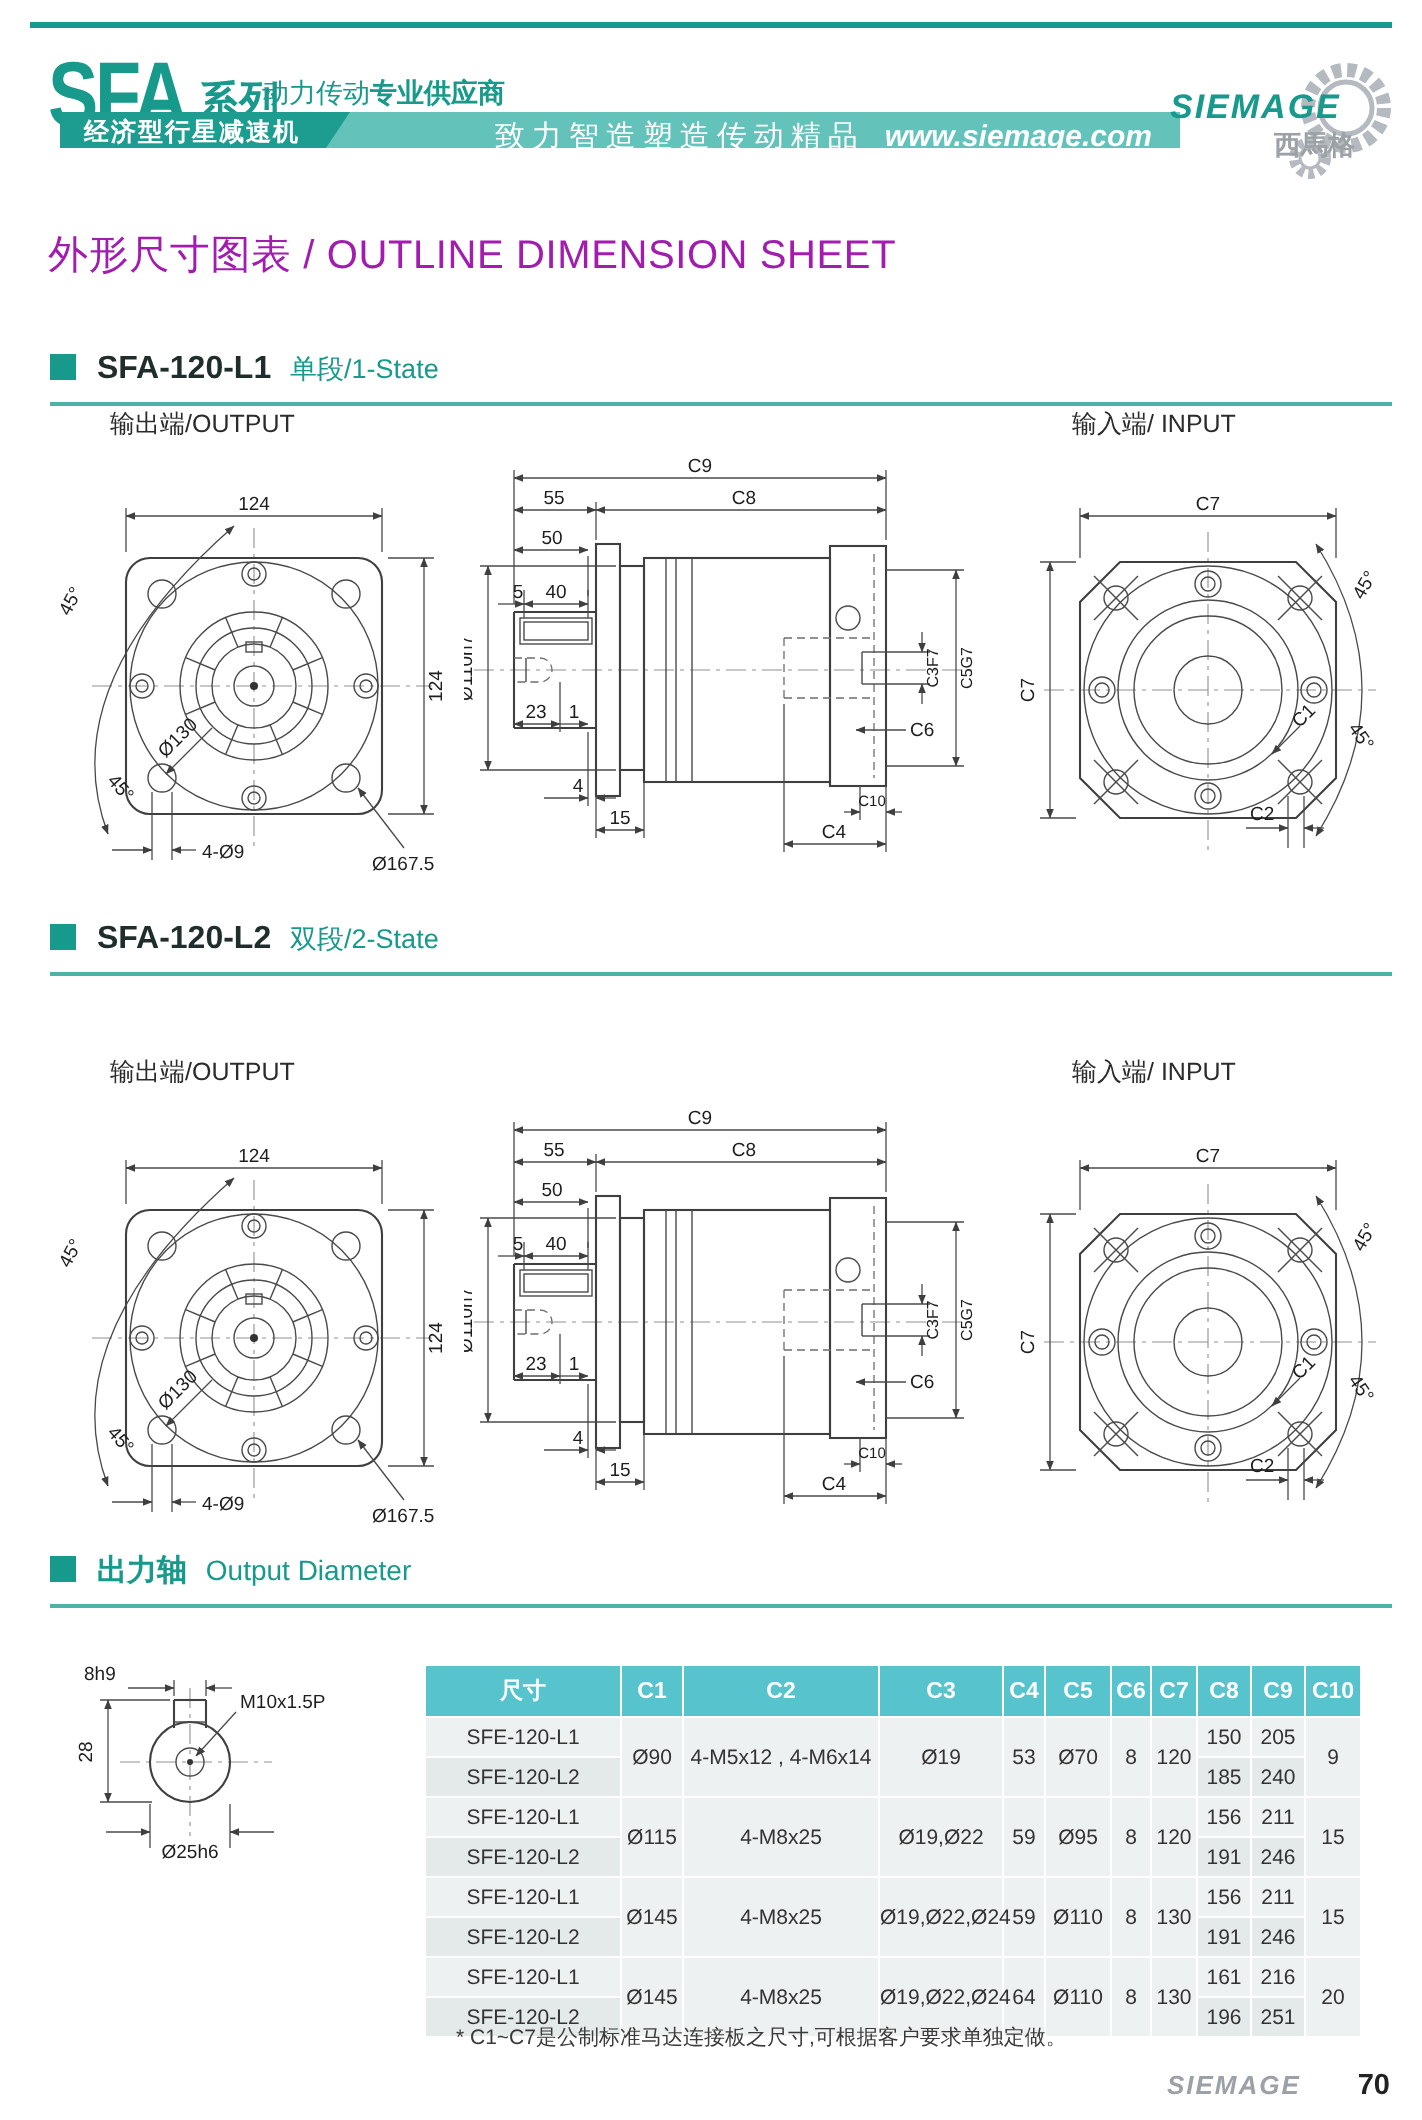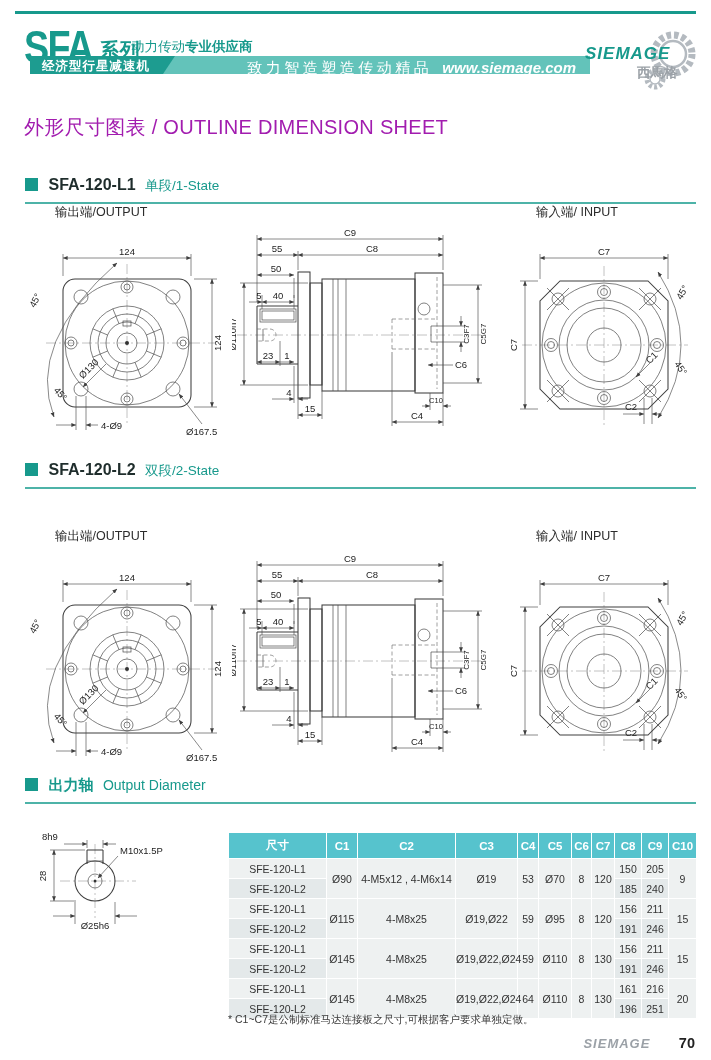--- a/index.html
+++ b/index.html
@@ -39,21 +39,21 @@
   
   .ol{stroke:#3f3f3f;stroke-width:1.05;fill:none}
   .ol2{stroke:#4a4a4a;stroke-width:.7;fill:none}
   .dim{stroke:#4a4a4a;stroke-width:.65;fill:none}
   .cl{stroke:#8f8f8f;stroke-width:.55;fill:none;stroke-dasharray:10 3 2 3}
   .dsh{stroke:#6d6d6d;stroke-width:.65;fill:none;stroke-dasharray:4 2.5}
   .dt{font-family:"Liberation Sans",sans-serif;font-size:9.5px;fill:#1d1d1d}
   .dt8{font-size:8px}
   .dt7{font-size:7.5px}
   
-  .dim-table{position:absolute;left:228px;top:832px;border-collapse:collapse;table-layout:fixed;width:468px}
+  .dim-table{position:absolute;left:212px;top:832px;border-collapse:collapse;table-layout:fixed;width:468px}
   .dim-table th{background:#56c3cd;color:#fff;font-size:11.5px;font-weight:700;height:25px;
                 border:1px solid #fff;padding:0;text-align:center}
   .dim-table td{font-size:10.5px;color:#333;height:19px;border:1px solid #fff;padding:0;
                 text-align:center;white-space:nowrap;background:#eef1f1}
   .dim-table tr.alt td{background:#e4e9ea}
   .notes{position:absolute;left:228px;top:1012px;font-size:10.5px;color:#3a3a3a;line-height:1.45}
   .footer{position:absolute;right:16px;top:1034px;white-space:nowrap}
   .footer .fb{font-size:13px;font-weight:800;font-style:italic;color:#9ba1a7;letter-spacing:1px}
   .footer .fp{font-size:14.5px;font-weight:800;color:#222;margin-left:24px}
 </style>

